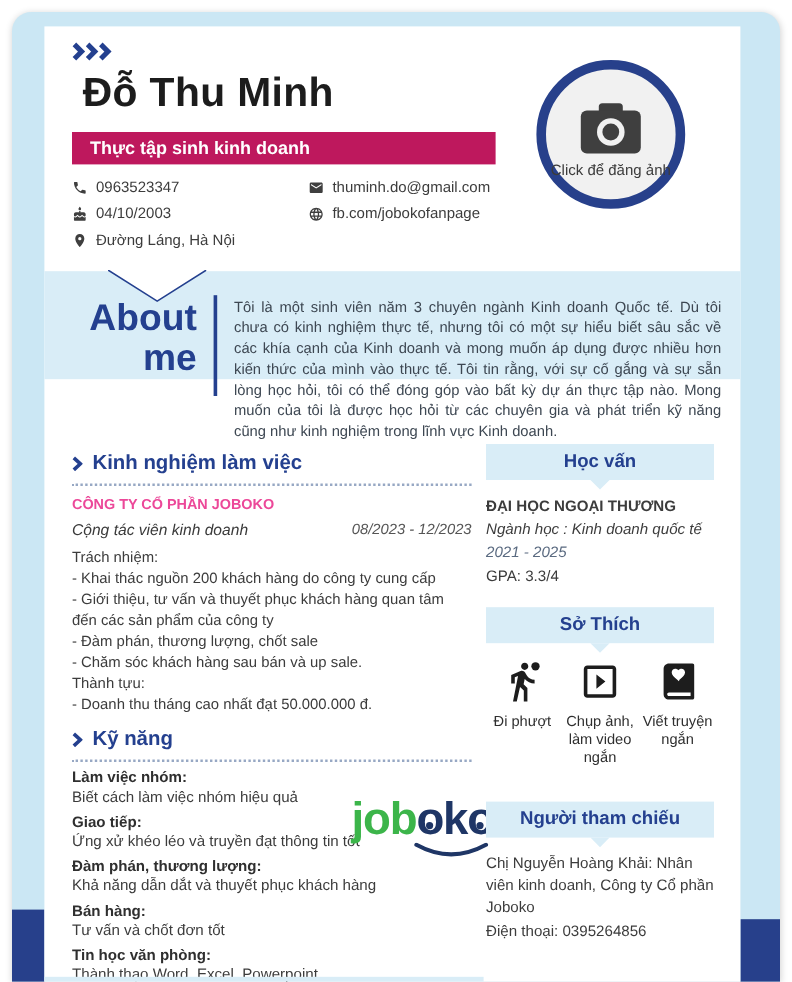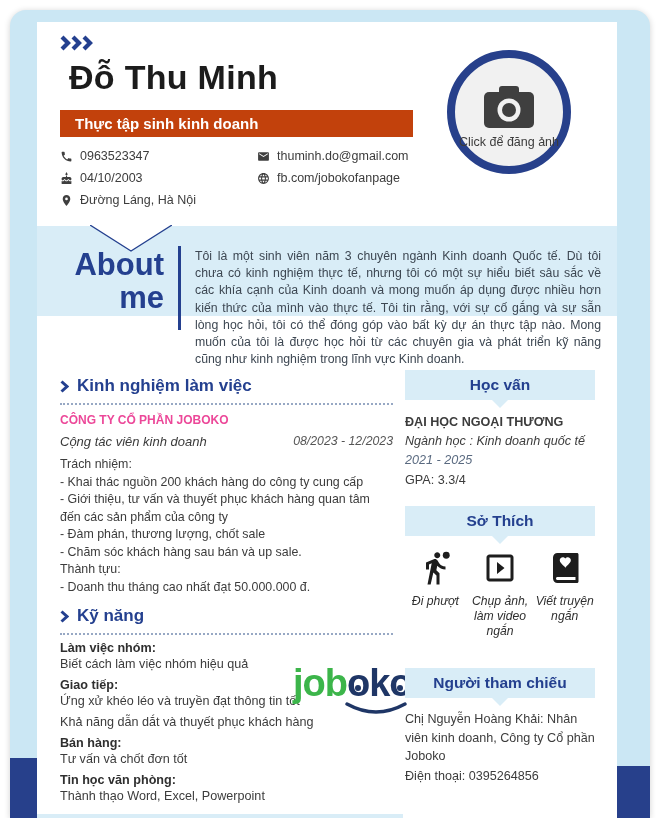--- a/index.html
+++ b/index.html
@@ -7,21 +7,21 @@
     font-family:"Liberation Sans","DejaVu Sans",sans-serif; }
   .page { position:absolute; left:10px; top:10px; width:640px; height:808px;
     background:#cbe7f4; border-radius:16px 16px 0 0; box-shadow:0 1px 6px rgba(0,0,0,.18); }
   .content { position:absolute; left:27px; top:12px; width:580px; height:796px; background:#ffffff; }
   .navy-block-left { position:absolute; left:0; top:748px; width:27px; height:60px; background:#27408b; }
   .navy-block-right { position:absolute; left:607px; top:756px; width:33px; height:52px; background:#27408b; }
 
   
   .arrows { position:absolute; left:23px; top:13px; }
   .name { position:absolute; left:32px; top:36px; font-size:34px; font-weight:bold; color:#1c1c1c; letter-spacing:.3px; }
-  .title-bar { position:absolute; left:23px; top:88px; width:353px; height:27px; background:#c2410c;
+  .title-bar { position:absolute; left:23px; top:88px; width:353px; height:27px; background:#be185d;
     color:#fff; font-size:15px; font-weight:bold; line-height:27px; padding-left:15px; }
   .contact-row { position:absolute; display:flex; align-items:center; gap:7px;
     font-size:12.5px; color:#3c3c3c; height:14px; }
   .contact-row svg { flex:0 0 auto; }
   .photo { position:absolute; left:410px; top:28px; width:124px; height:124px;
     border:8px solid #27408b; border-radius:50%; background:#f1f1f1; cursor:pointer; }
   .photo .cam { position:absolute; left:50%; top:26px; transform:translateX(-50%); }
   .photo .photo-label { position:absolute; left:0; right:0; bottom:17px; text-align:center;
     font-size:12.5px; color:#3b3b3b; }
 
@@ -66,21 +66,21 @@
   .bar::after { content:""; position:absolute; left:50%; top:30px; transform:translateX(-50%);
     border-left:8px solid transparent; border-right:8px solid transparent; border-top:8px solid #d9edf7; }
   .bar-edu { top:348px; } .bar-hobby { top:484px; } .bar-ref { top:646px; }
   .edu { position:absolute; left:368px; top:393px; width:196px; font-size:12.6px; color:#3c3c3c; }
   .edu-school { font-weight:bold; }
   .edu-major { font-style:italic; margin-top:5px; }
   .edu-years { font-style:italic; margin-top:5px; color:#5a6a80; }
   .edu-gpa { margin-top:6px; }
   .hobbies { position:absolute; left:366px; top:528px; width:194px; display:flex; }
   .hobby { flex:1; display:flex; flex-direction:column; align-items:center; gap:8px; }
-  .hobby-label { font-size:12.2px; line-height:15px; text-align:center; color:#2f2f2f;font-style:italic; }
+  .hobby-label { font-size:12.2px; line-height:15px; text-align:center; color:#2f2f2f; }
   .reference { position:absolute; left:368px; top:688px; width:197px; font-size:12.6px;
     line-height:18.5px; color:#3c3c3c; }
   .ref-phone { margin-top:1px; }
 
   .next-section-sliver { position:absolute; left:0; top:792px; width:366px; height:4px; background:#d9edf7; }
 </style>
 </head>
 <body>
 
 <div class="page">
@@ -184,20 +184,21 @@
       </div>
       <div class="skill-item">
         <div class="skill-label">Làm việc nhóm:</div>
         <div class="skill-desc">Biết cách làm việc nhóm hiệu quả</div>
       </div>
       <div class="skill-item">
         <div class="skill-label">Giao tiếp:</div>
         <div class="skill-desc">Ứng xử khéo léo và truyền đạt thông tin tốt</div>
       </div>
       <div class="skill-item">
+        <div class="skill-label">Đàm phán, thương lượng:</div>
         <div class="skill-desc">Khả năng dẫn dắt và thuyết phục khách hàng</div>
       </div>
       <div class="skill-item">
         <div class="skill-label">Bán hàng:</div>
         <div class="skill-desc">Tư vấn và chốt đơn tốt</div>
       </div>
       <div class="skill-item">
         <div class="skill-label">Tin học văn phòng:</div>
         <div class="skill-desc">Thành thạo Word, Excel, Powerpoint</div>
       </div>

